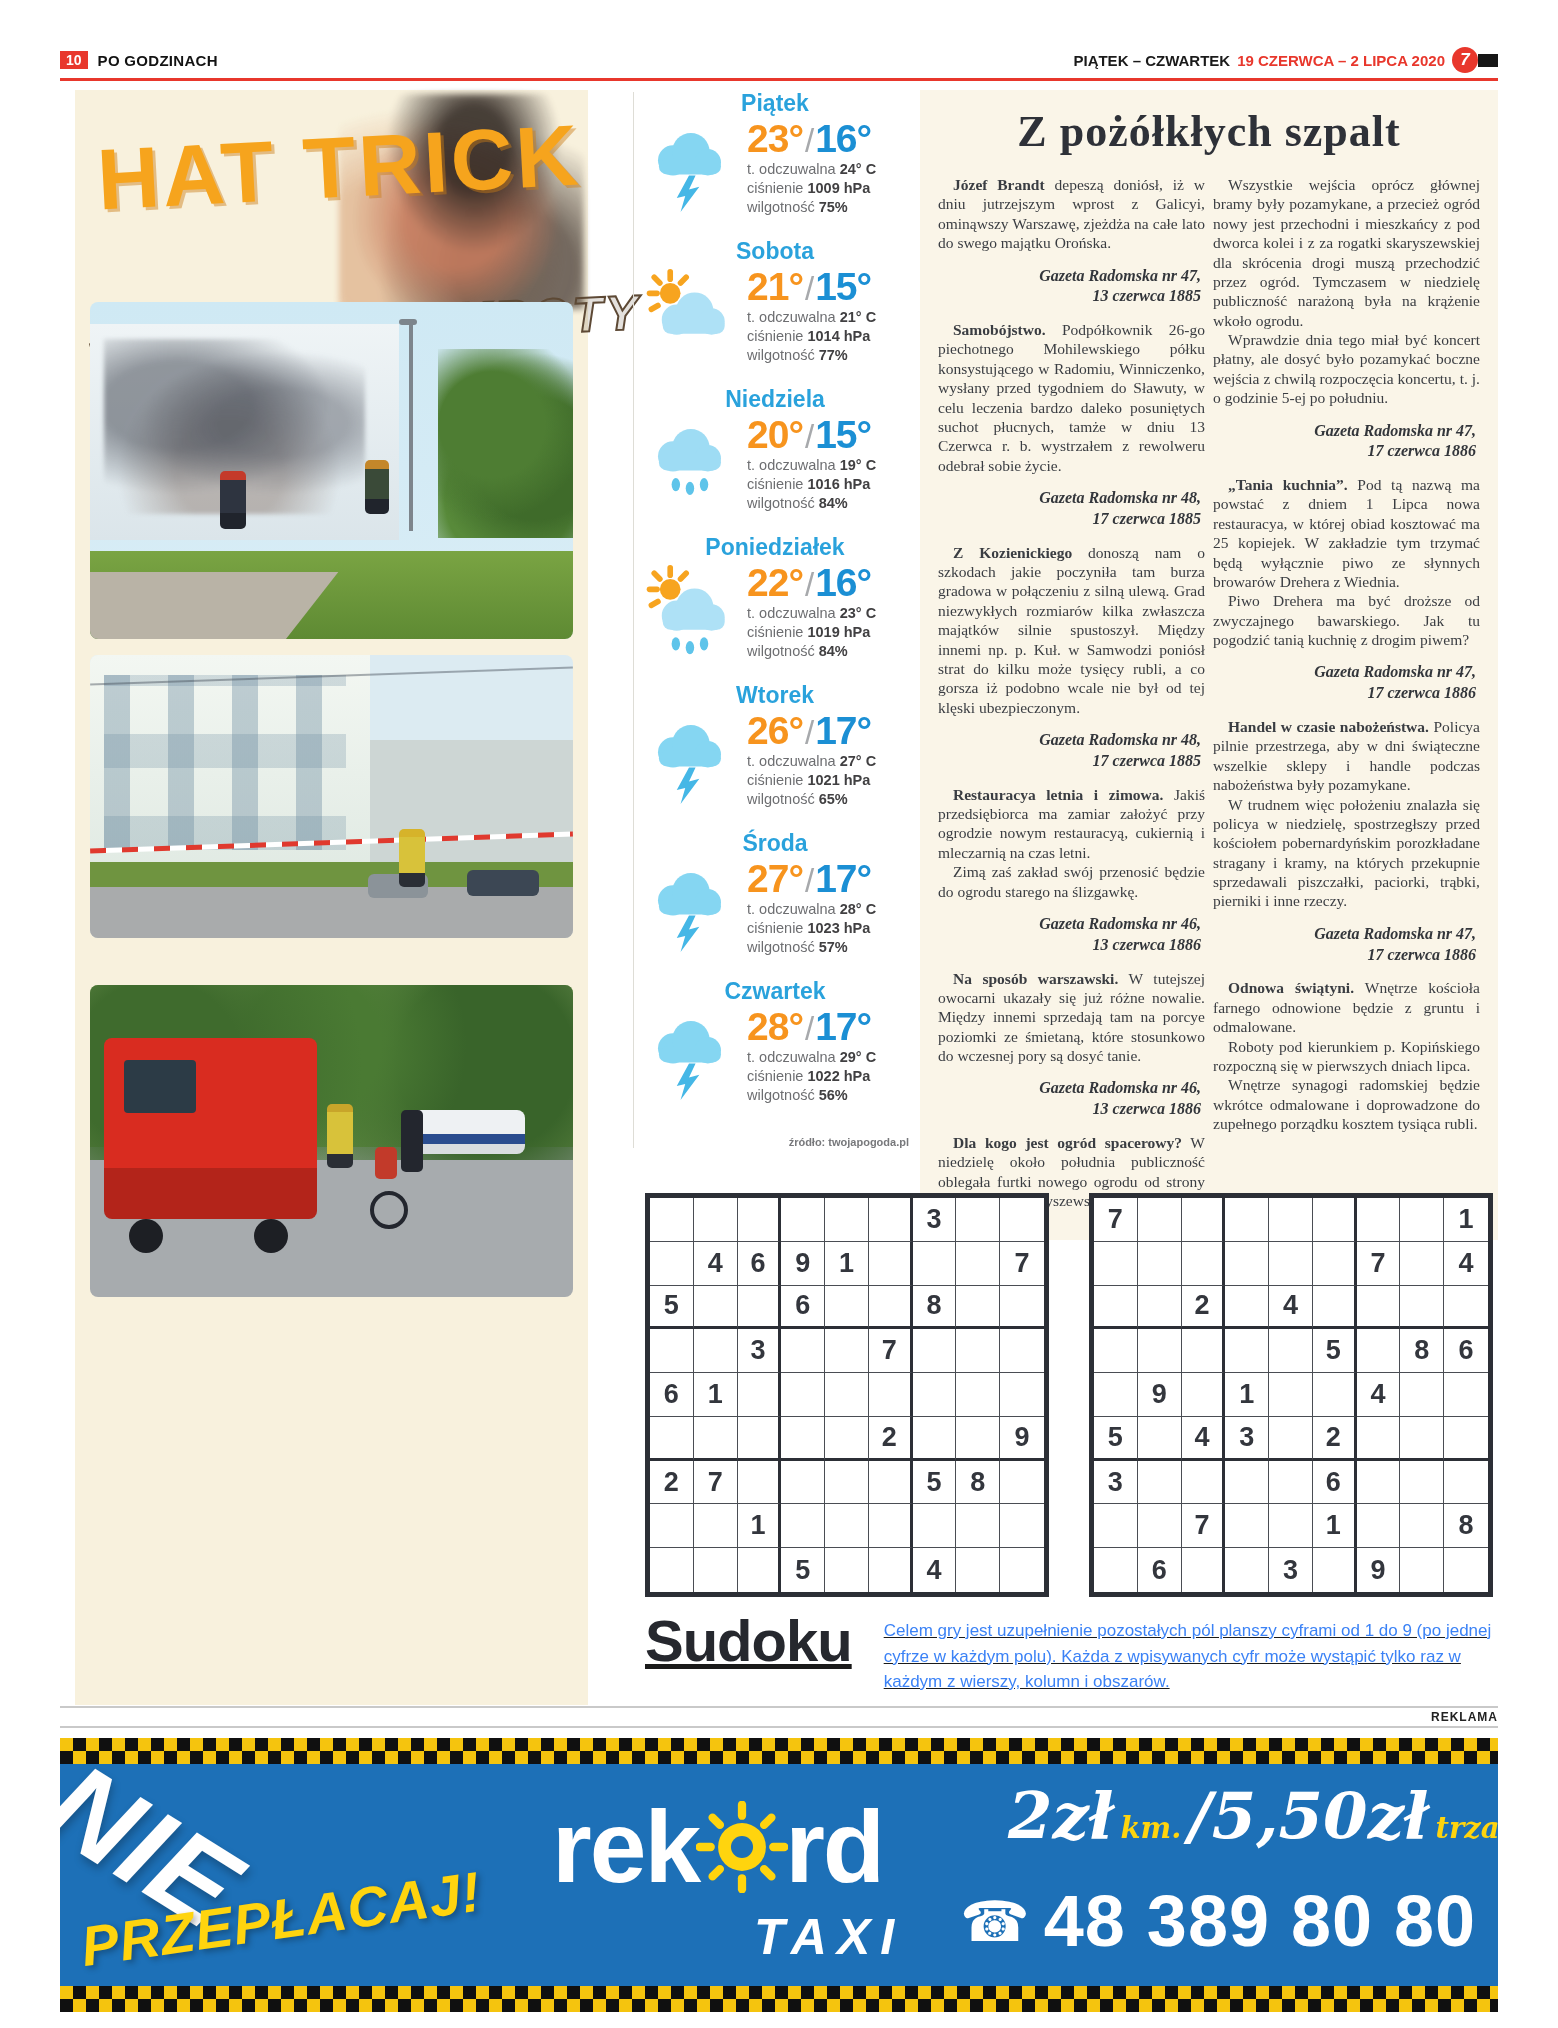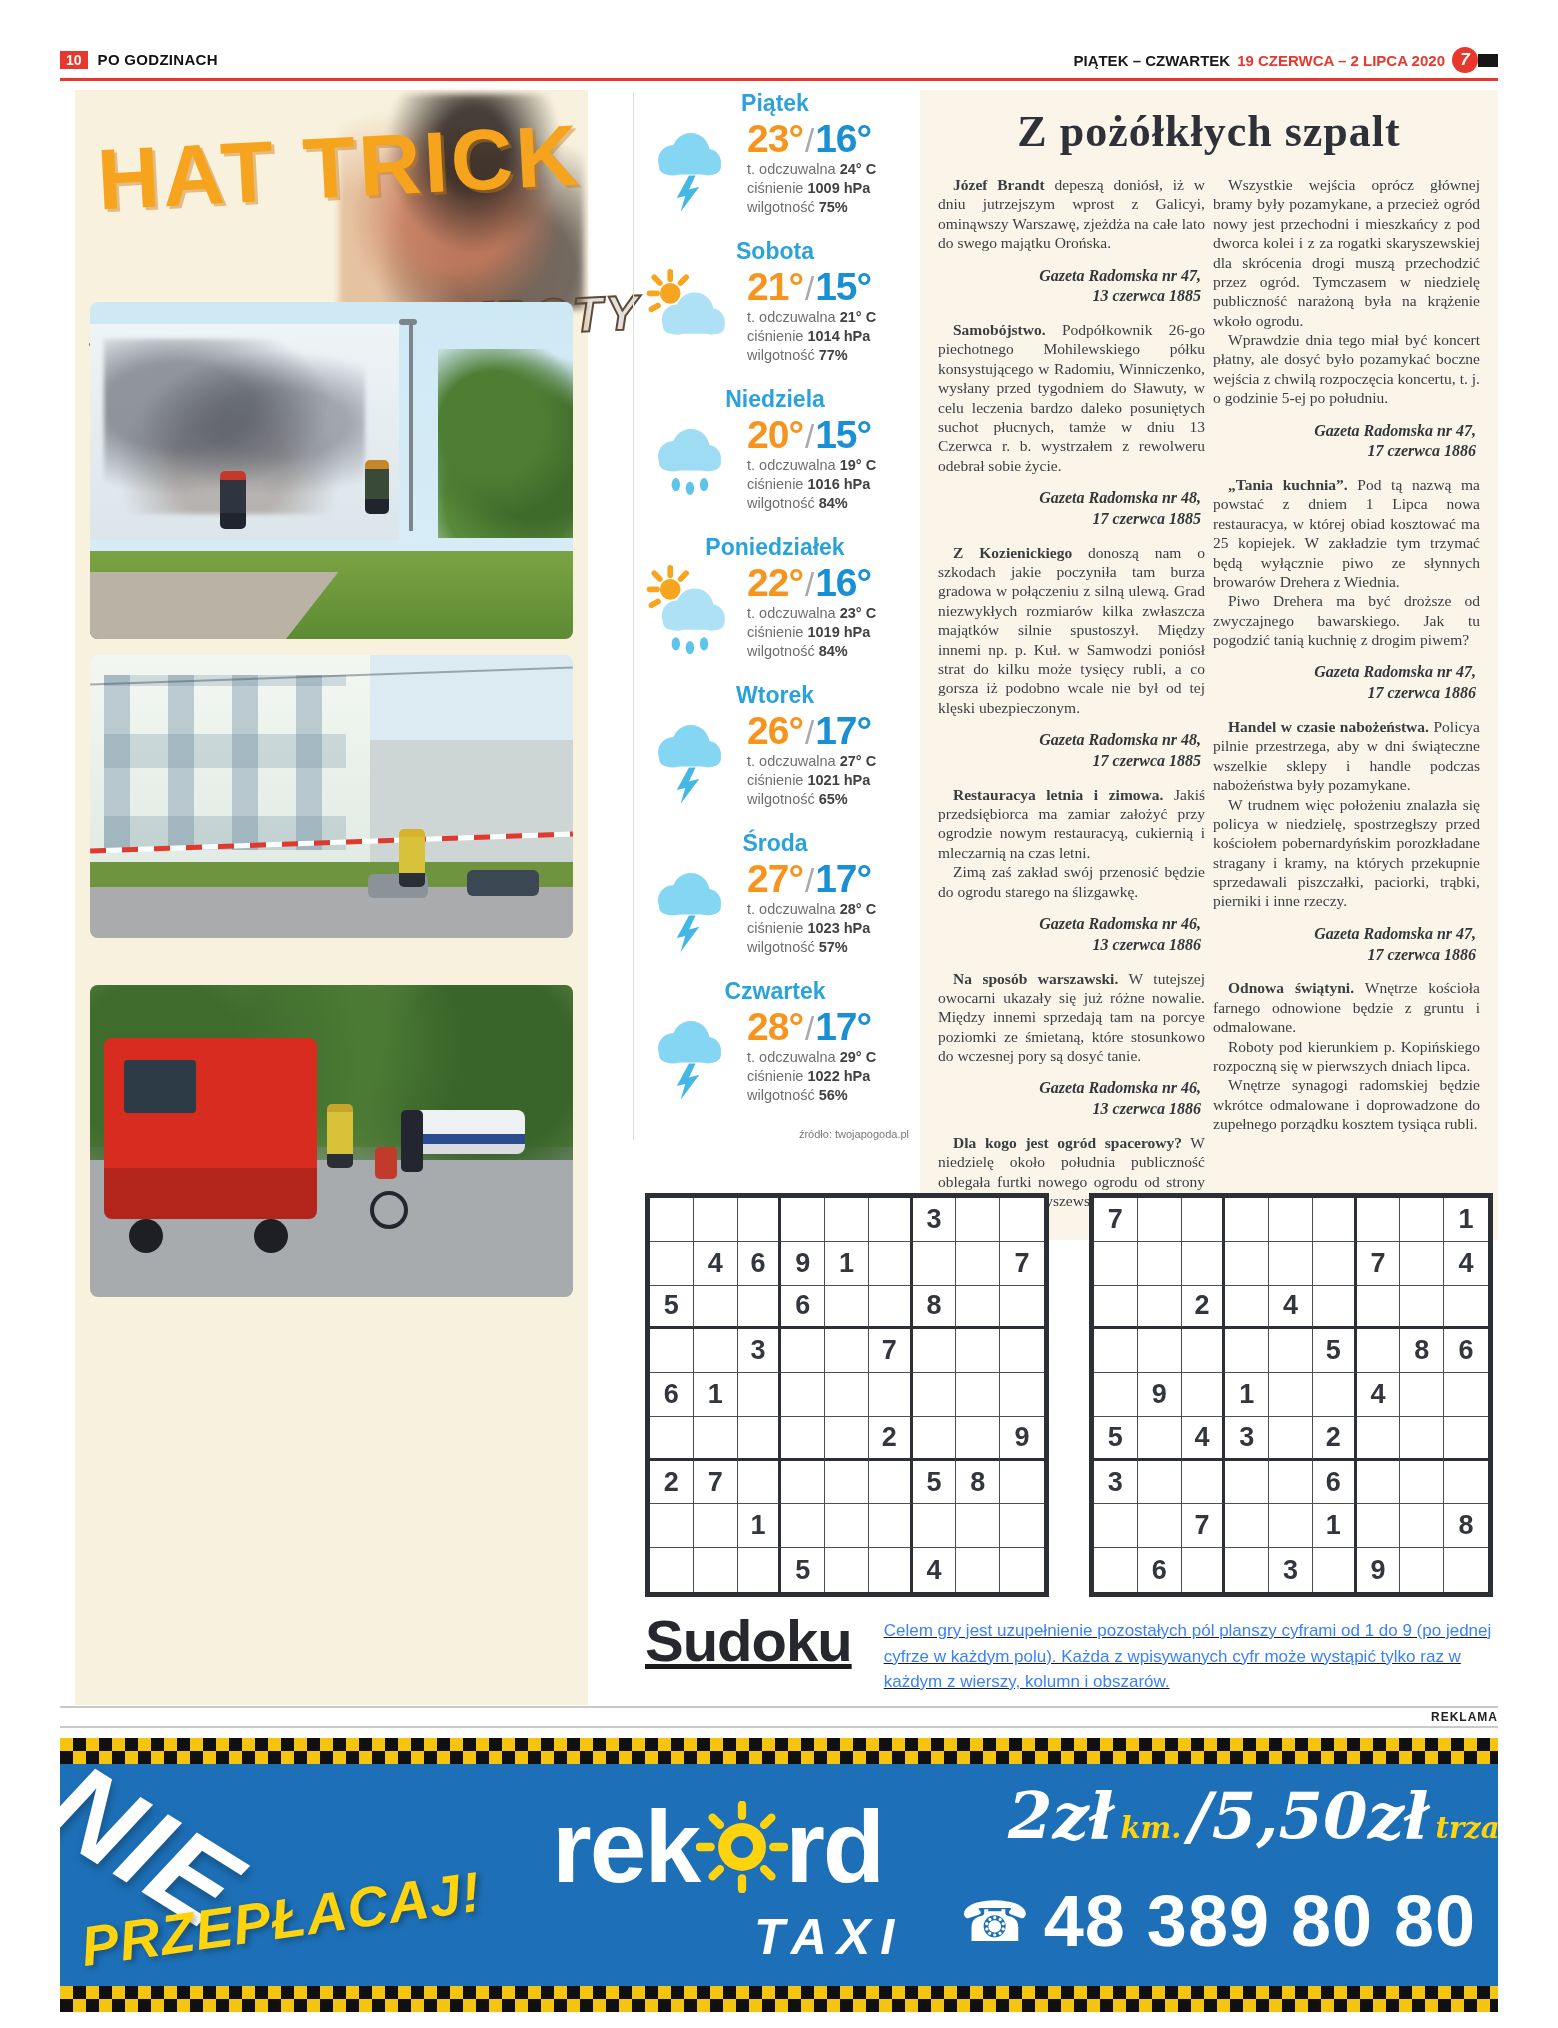--- a/index.html
+++ b/index.html
@@ -1,21 +1,21 @@
 <!DOCTYPE html>
 <html><head>
 <meta charset="utf-8">
 <style>
   html,body{margin:0;padding:0;}
   body{width:1558px;height:2028px;position:relative;background:#fff;
        font-family:"Liberation Sans",sans-serif;overflow:hidden;color:#1a1a1a;}
 
   
   .hdr{position:absolute;left:60px;right:60px;top:46px;height:28px;display:flex;align-items:center;justify-content:space-between;}
-  .hdr-left{display:flex;align-items:flex-start;gap:10px;}
+  .hdr-left{display:flex;align-items:center;gap:10px;}
   .pagebox{background:#e8372c;color:#fff;font-weight:700;font-size:14px;padding:2px 6px;line-height:1;}
   .sect{font-weight:700;font-size:15px;letter-spacing:.3px;color:#121212;}
   .hdr-right{display:flex;align-items:center;gap:7px;font-weight:700;font-size:15px;}
   .redtxt{color:#e8372c;}
   .logo7{width:26px;height:26px;border-radius:50%;background:#e8372c;color:#fff;display:flex;align-items:center;justify-content:center;font-weight:700;font-style:italic;font-size:17px;z-index:2;}
   .logotag{width:20px;height:13px;background:#161616;margin-left:-7px;}
   .redline{position:absolute;left:60px;right:60px;top:78px;height:3px;background:#e8372c;}
 
   
   .feature{position:absolute;left:75px;top:90px;width:513px;height:1615px;background:#f8f1dd;}
@@ -81,21 +81,21 @@
   .wname{text-align:center;color:#2aa2dc;font-weight:700;font-size:23px;margin-bottom:4px;line-height:1;}
   .wrow{display:flex;}
   .wicon{width:100px;height:94px;flex:none;}
   .wdata{margin-left:8px;}
   .wtemps{font-weight:700;font-size:39px;letter-spacing:-1px;line-height:1.05;}
   .hi{color:#f7941e;}
   .sl{color:#a7a9ac;font-size:33px;font-weight:400;margin:0 2px;}
   .lo{color:#1b8fd4;}
   .wdet{font-size:14.5px;color:#6d6e71;line-height:19px;}
   .wdet b{color:#414042;}
-  .wsource{text-align:right;font-size:11px;color:#77787b;font-weight:400;padding-right:2px;}
+  .wsource{text-align:right;font-size:11px;color:#77787b;font-weight:700;margin-top:8px;padding-right:2px;}
 
   
   .article{position:absolute;left:920px;top:90px;width:578px;height:1150px;background:#faf5e8;
            padding:12px 18px;box-sizing:border-box;overflow:hidden;}
   .atitle{font-family:"Liberation Serif",serif;font-weight:700;font-size:44px;text-align:center;
           color:#2e3138;margin:4px 0 18px;letter-spacing:1px;}
   .cols{display:flex;gap:8px;}
   .acol{flex:1;font-family:"Liberation Serif",serif;font-size:15.5px;line-height:1.25;
         color:#3a3d42;text-align:justify;}
   .apara{margin:0;text-indent:15px;}

